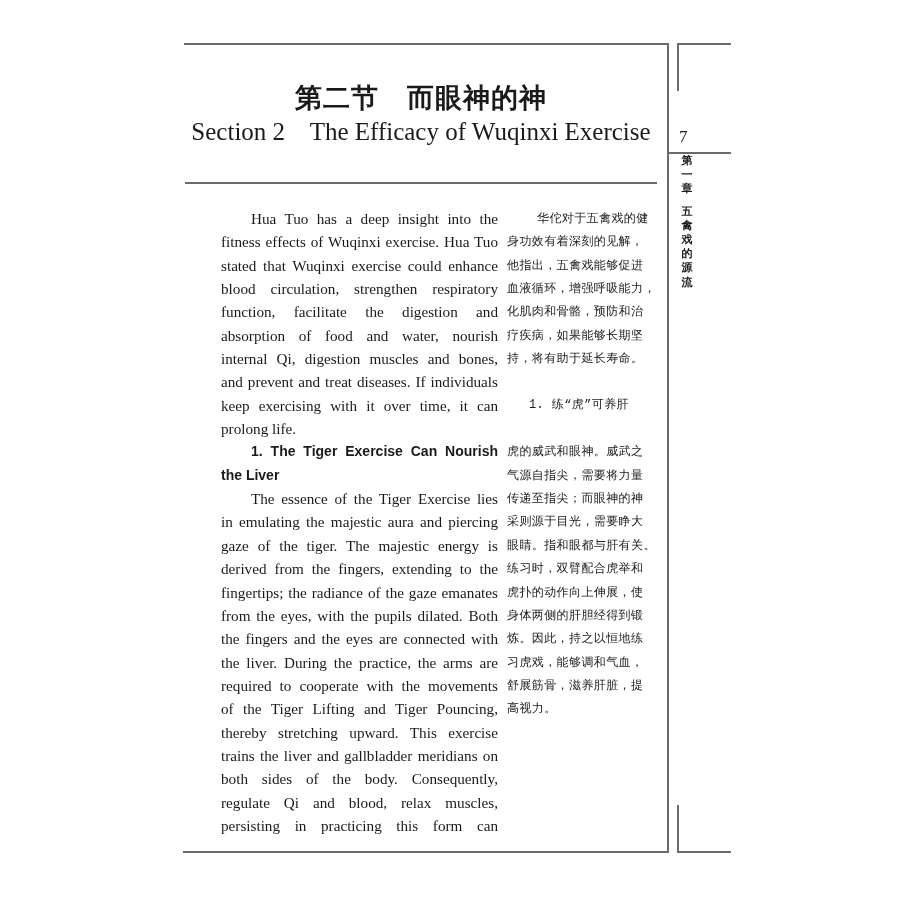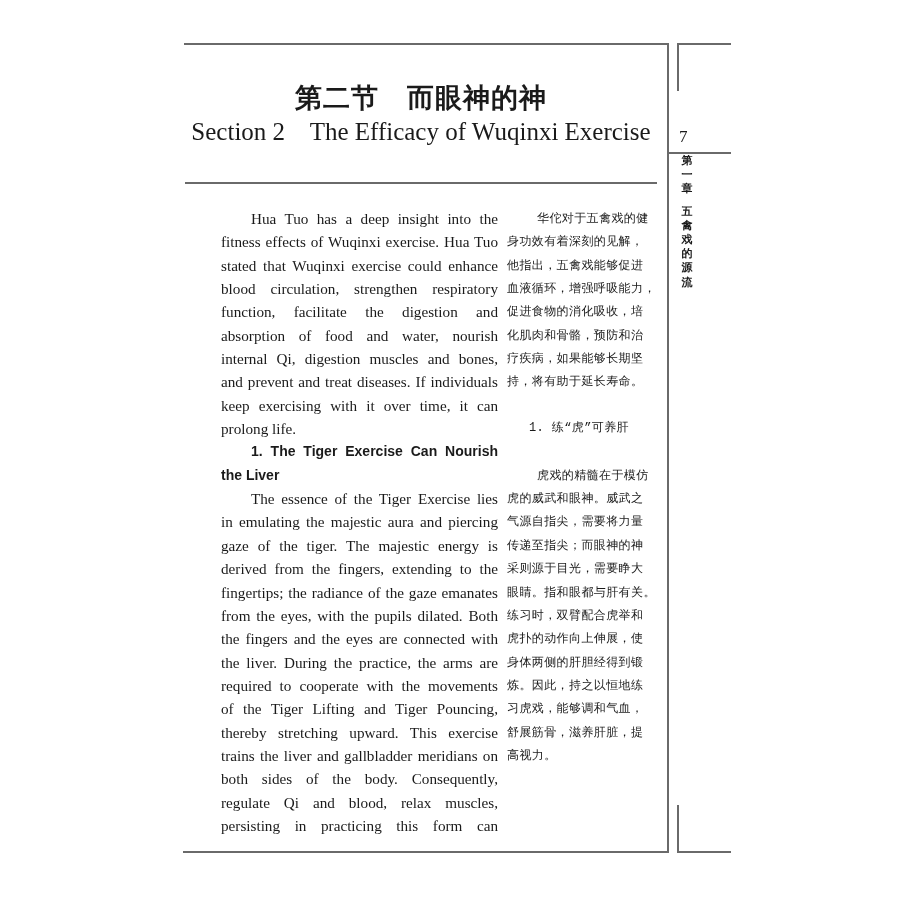--- a/index.html
+++ b/index.html
@@ -113,28 +113,26 @@
   <span class="ln">both sides of the body. Consequently,</span>
   <span class="ln">regulate Qi and blood, relax muscles,</span>
   <span class="ln">persisting in practicing this form can</span>
 </div>
 
 <div class="col-cn">
   <span class="ln indent">华佗对于五禽戏的健</span>
   <span class="ln">身功效有着深刻的见解，</span>
   <span class="ln">他指出，五禽戏能够促进</span>
   <span class="ln">血液循环，增强呼吸能力，</span>
-  <span class="ln">促进食物的消化吸收，培</span>
   <span class="ln">化肌肉和骨骼，预防和治</span>
   <span class="ln">疗疾病，如果能够长期坚</span>
   <span class="ln">持，将有助于延长寿命。</span>
   <span class="gap"></span>
   <span class="ln head">1. 练“虎”可养肝</span>
   <span class="gap"></span>
-  <span class="ln indent">虎戏的精髓在于模仿</span>
   <span class="ln">虎的威武和眼神。威武之</span>
   <span class="ln">气源自指尖，需要将力量</span>
   <span class="ln">传递至指尖；而眼神的神</span>
   <span class="ln">采则源于目光，需要睁大</span>
   <span class="ln">眼睛。指和眼都与肝有关。</span>
   <span class="ln">练习时，双臂配合虎举和</span>
   <span class="ln">虎扑的动作向上伸展，使</span>
   <span class="ln">身体两侧的肝胆经得到锻</span>
   <span class="ln">炼。因此，持之以恒地练</span>
   <span class="ln">习虎戏，能够调和气血，</span>

